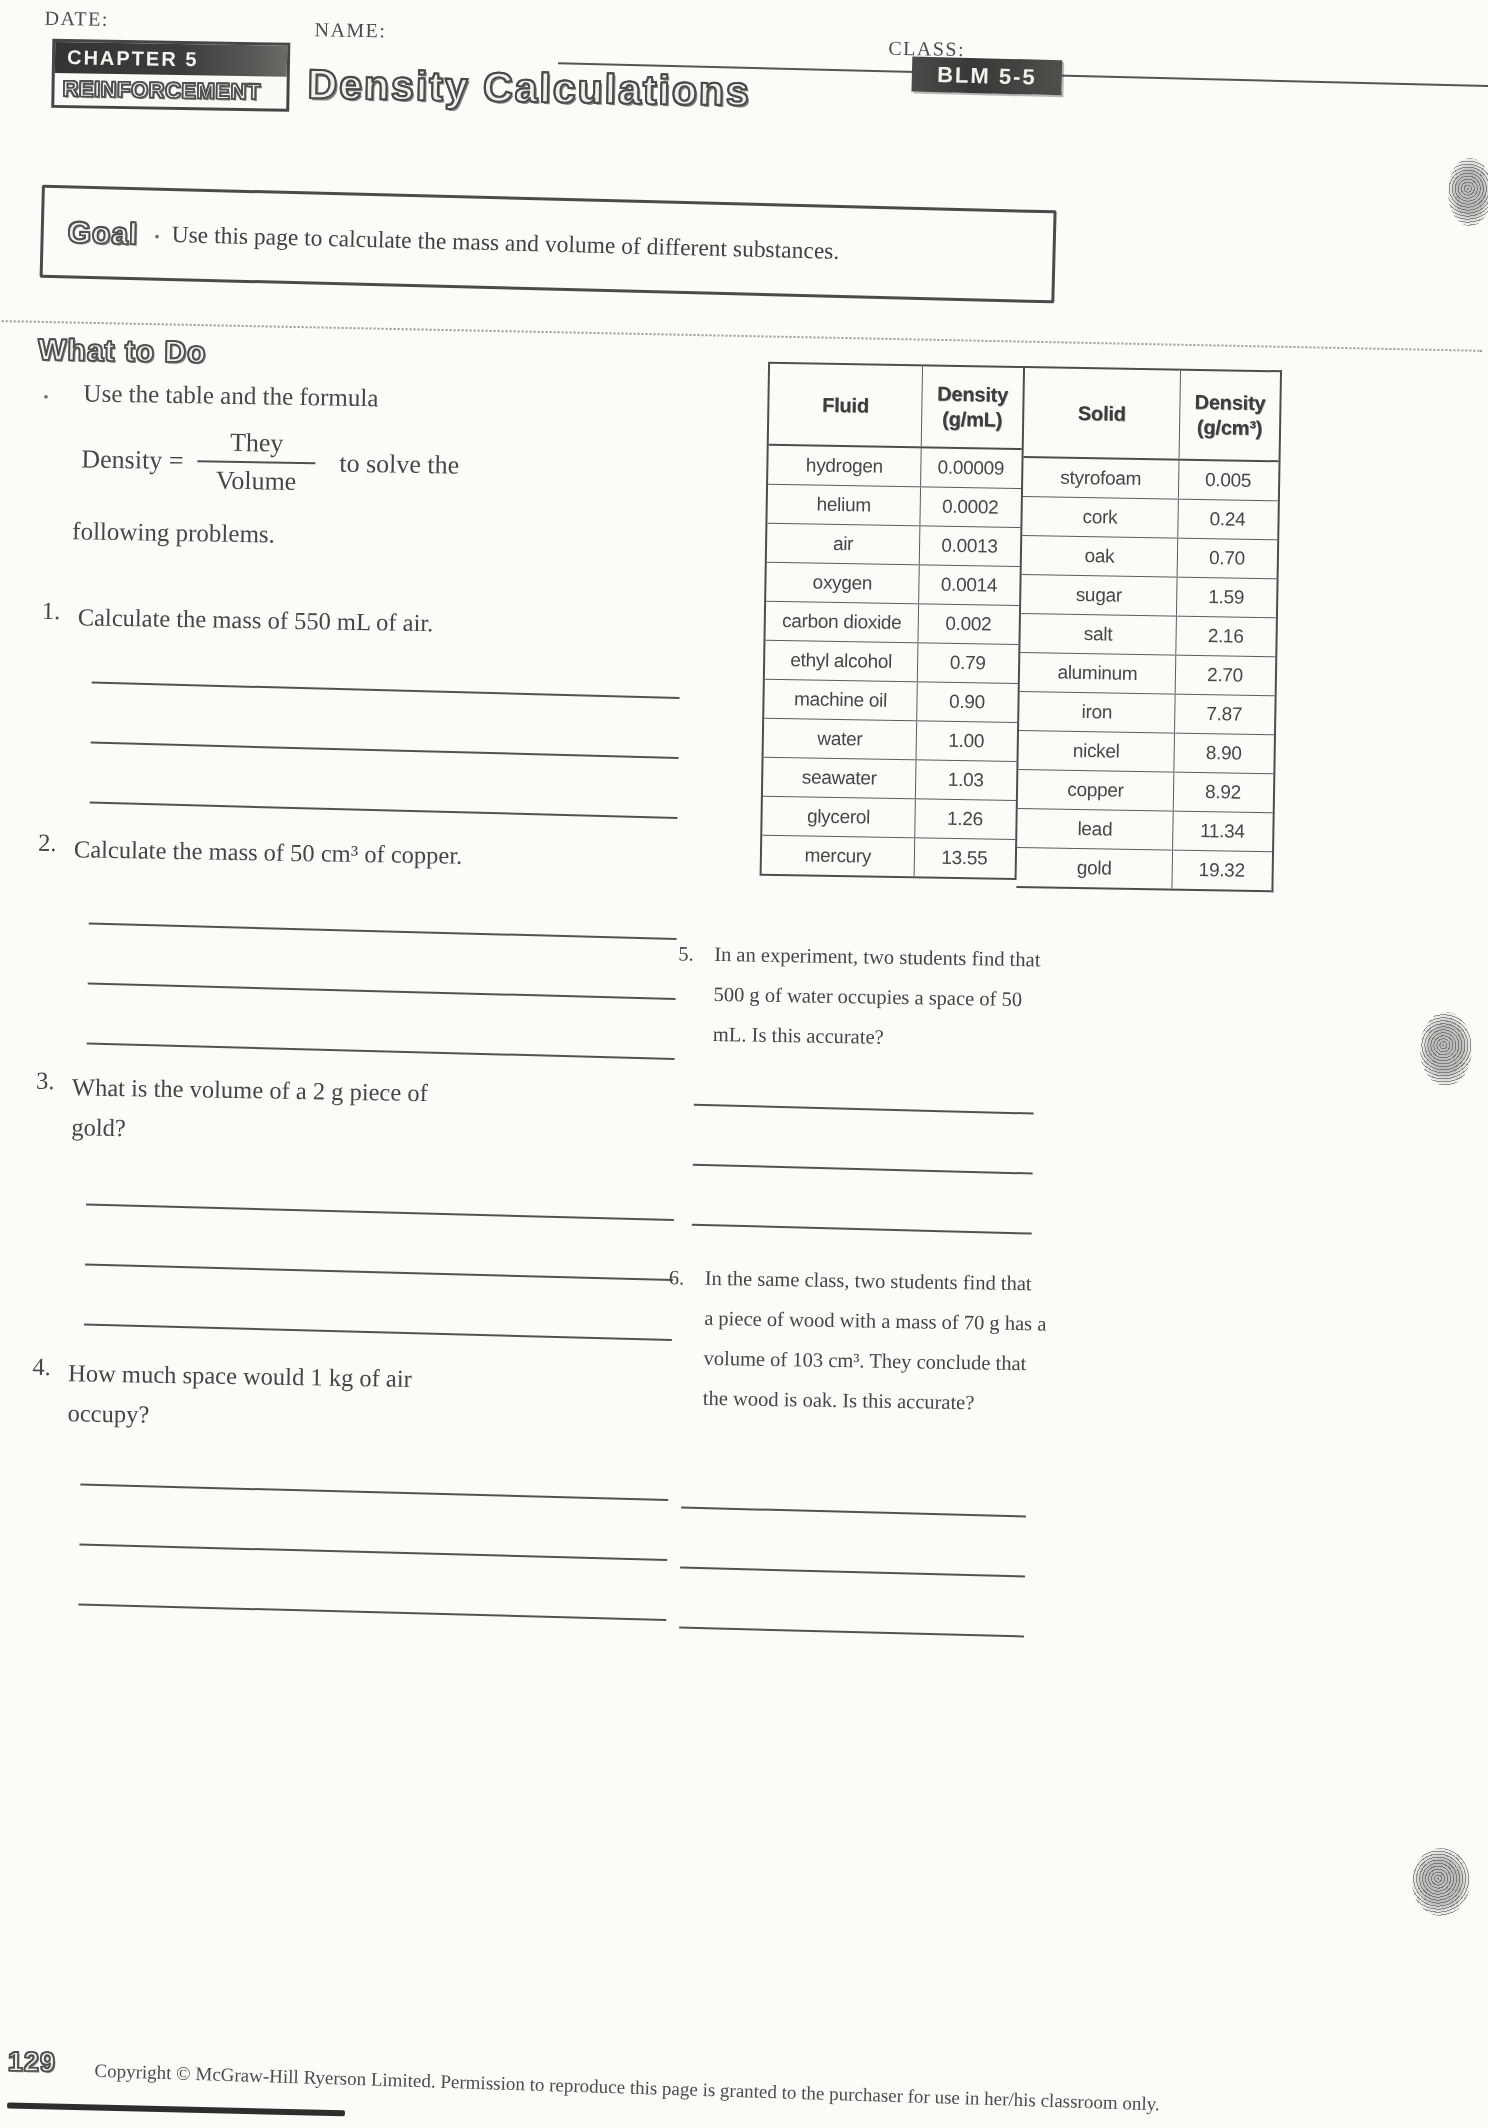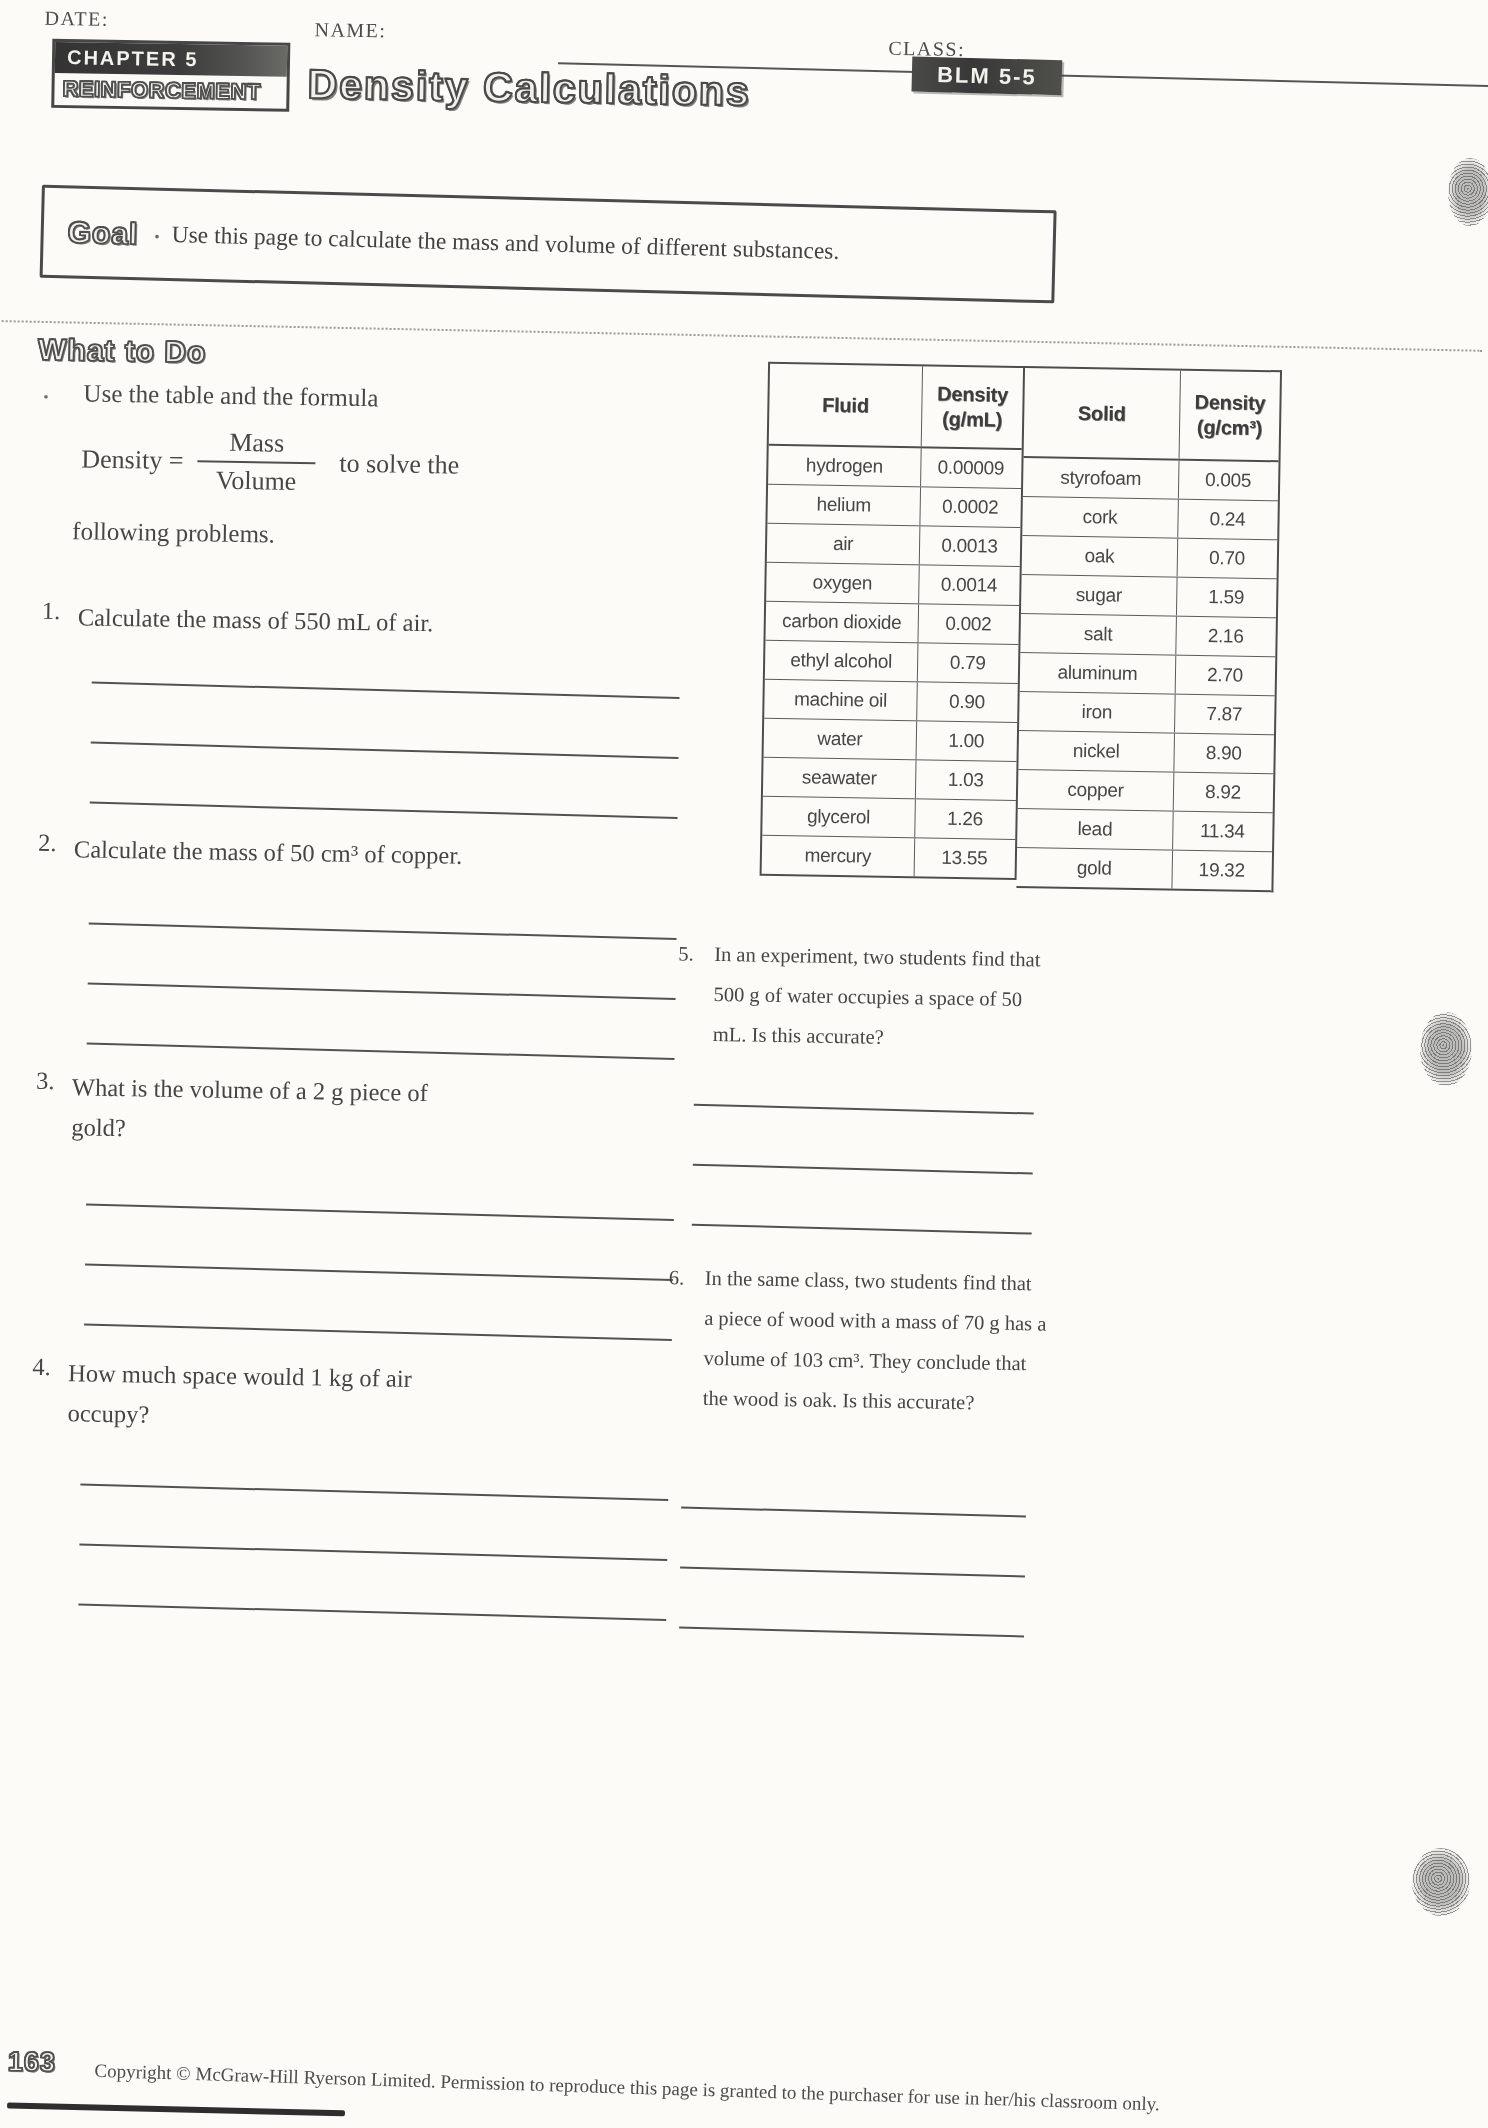--- a/index.html
+++ b/index.html
@@ -129,21 +129,21 @@
     <div class="abs dotted-rule" style="left:0px;top:320px;width:1488px;transform:rotate(0.2deg);"></div>
 
     <div class="abs outlined wtd-heading" style="left:44px;top:332px;">What to Do</div>
 
     <div class="abs bullet-glyph" style="left:50px;top:388px;">•</div>
     <div class="abs serif lead ink" style="left:90px;top:378px;">Use the table and the formula</div>
 
     <div class="abs formula serif ink" style="left:89px;top:424px;">
       <span>Density =</span>
       <span class="frac">
-        <span>Mass</span>
+        <span>They</span>
         <span class="bar"></span>
         <span>Volume</span>
       </span>
       <span class="tail">to solve the</span>
     </div>
     <div class="abs serif lead ink" style="left:81px;top:516px;">following problems.</div>
 
     <div class="abs dtable" style="left:774px;top:349px;">
       <div class="subtable">
         <div class="thead" style="height:80px;">
@@ -311,21 +311,21 @@
 a piece of wood with a mass of 70 g has a
 volume of 103 cm³. They conclude that
 the wood is oak.  Is this accurate?</span>
     </div>
     <div class="abs lines-host" style="left:706px;top:1437px;width:345px;">
         <div class="ans-line"></div>
         <div class="ans-line"></div>
         <div class="ans-line"></div>
       </div>
 
-    <div class="abs outlined footer-page" style="left:42px;top:2046px;">163</div>
+    <div class="abs outlined footer-page" style="left:42px;top:2046px;">129</div>
     <div class="abs serif footer-copy" style="left:129px;top:2058px;">Copyright © McGraw-Hill Ryerson Limited. Permission to reproduce this page is granted to the purchaser for use in her/his classroom only.</div>
     <div class="abs bottom-bar" style="left:42px;top:2102px;width:338px;"></div>
 
   </div>
 
   <div class="smudge" style="left:1448px;top:158px;width:44px;height:68px;"></div>
   <div class="smudge" style="left:1420px;top:1012px;width:52px;height:74px;"></div>
   <div class="smudge" style="left:1412px;top:1848px;width:58px;height:68px;"></div>
 </div>
 

